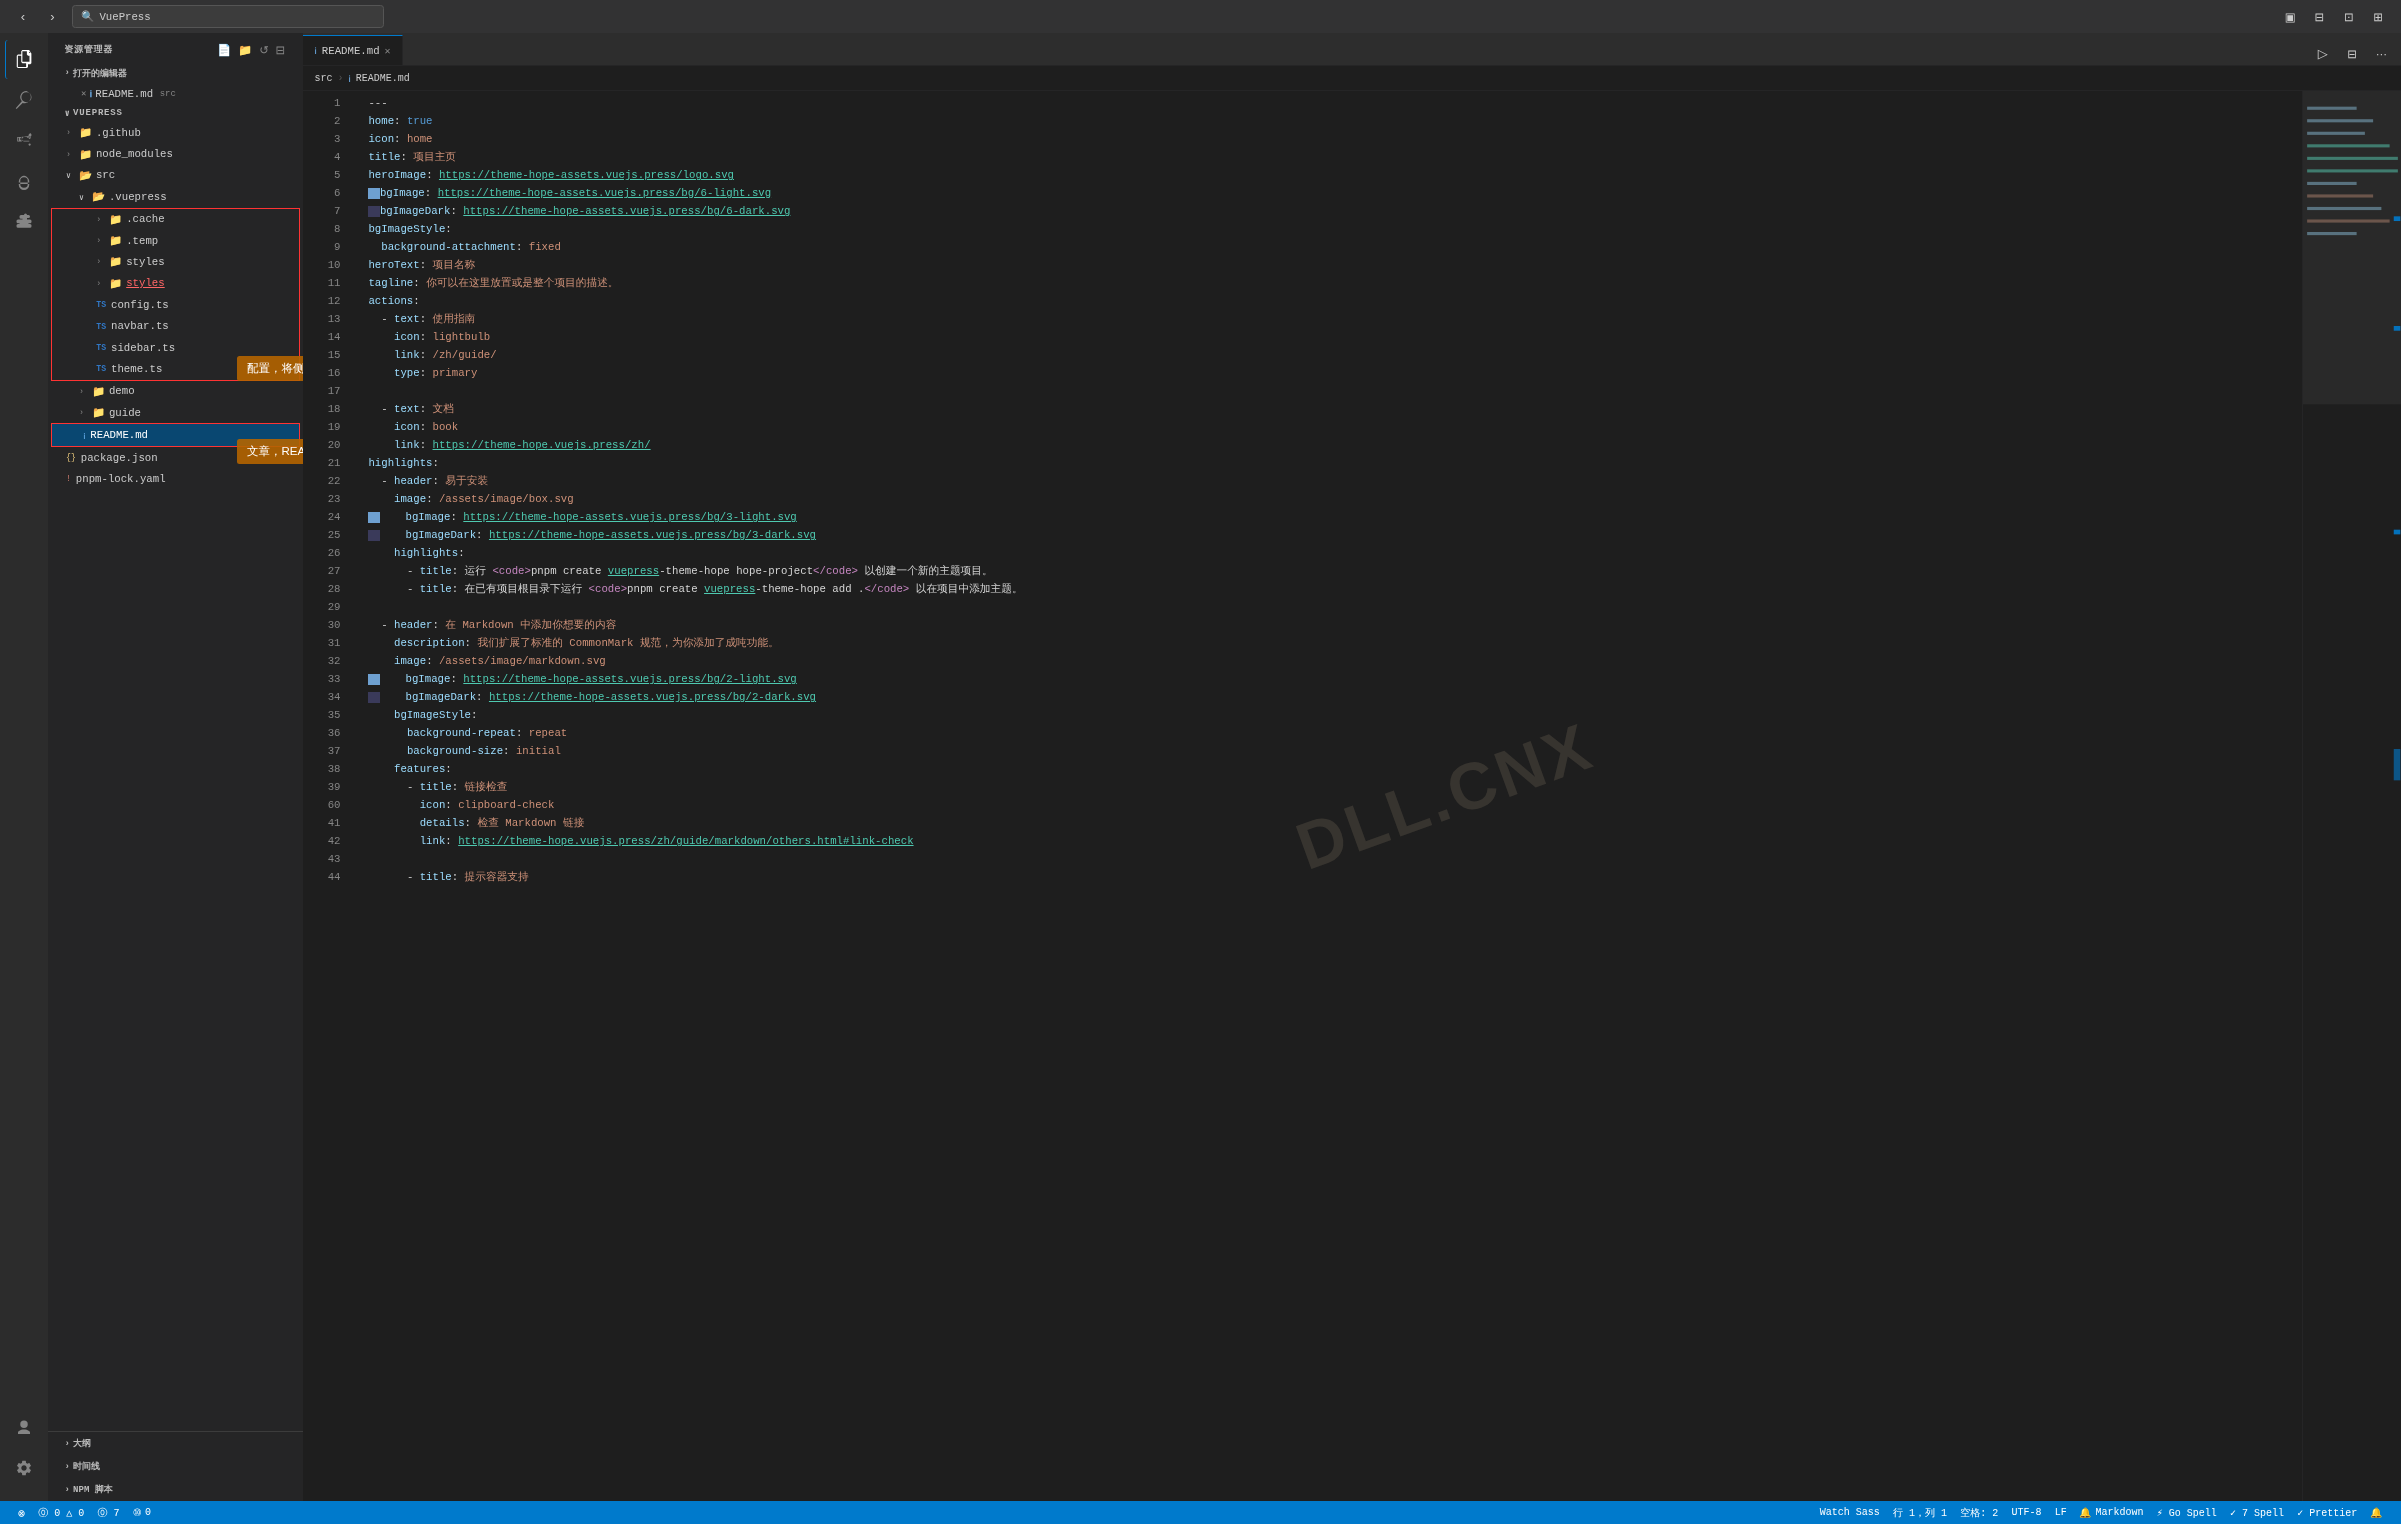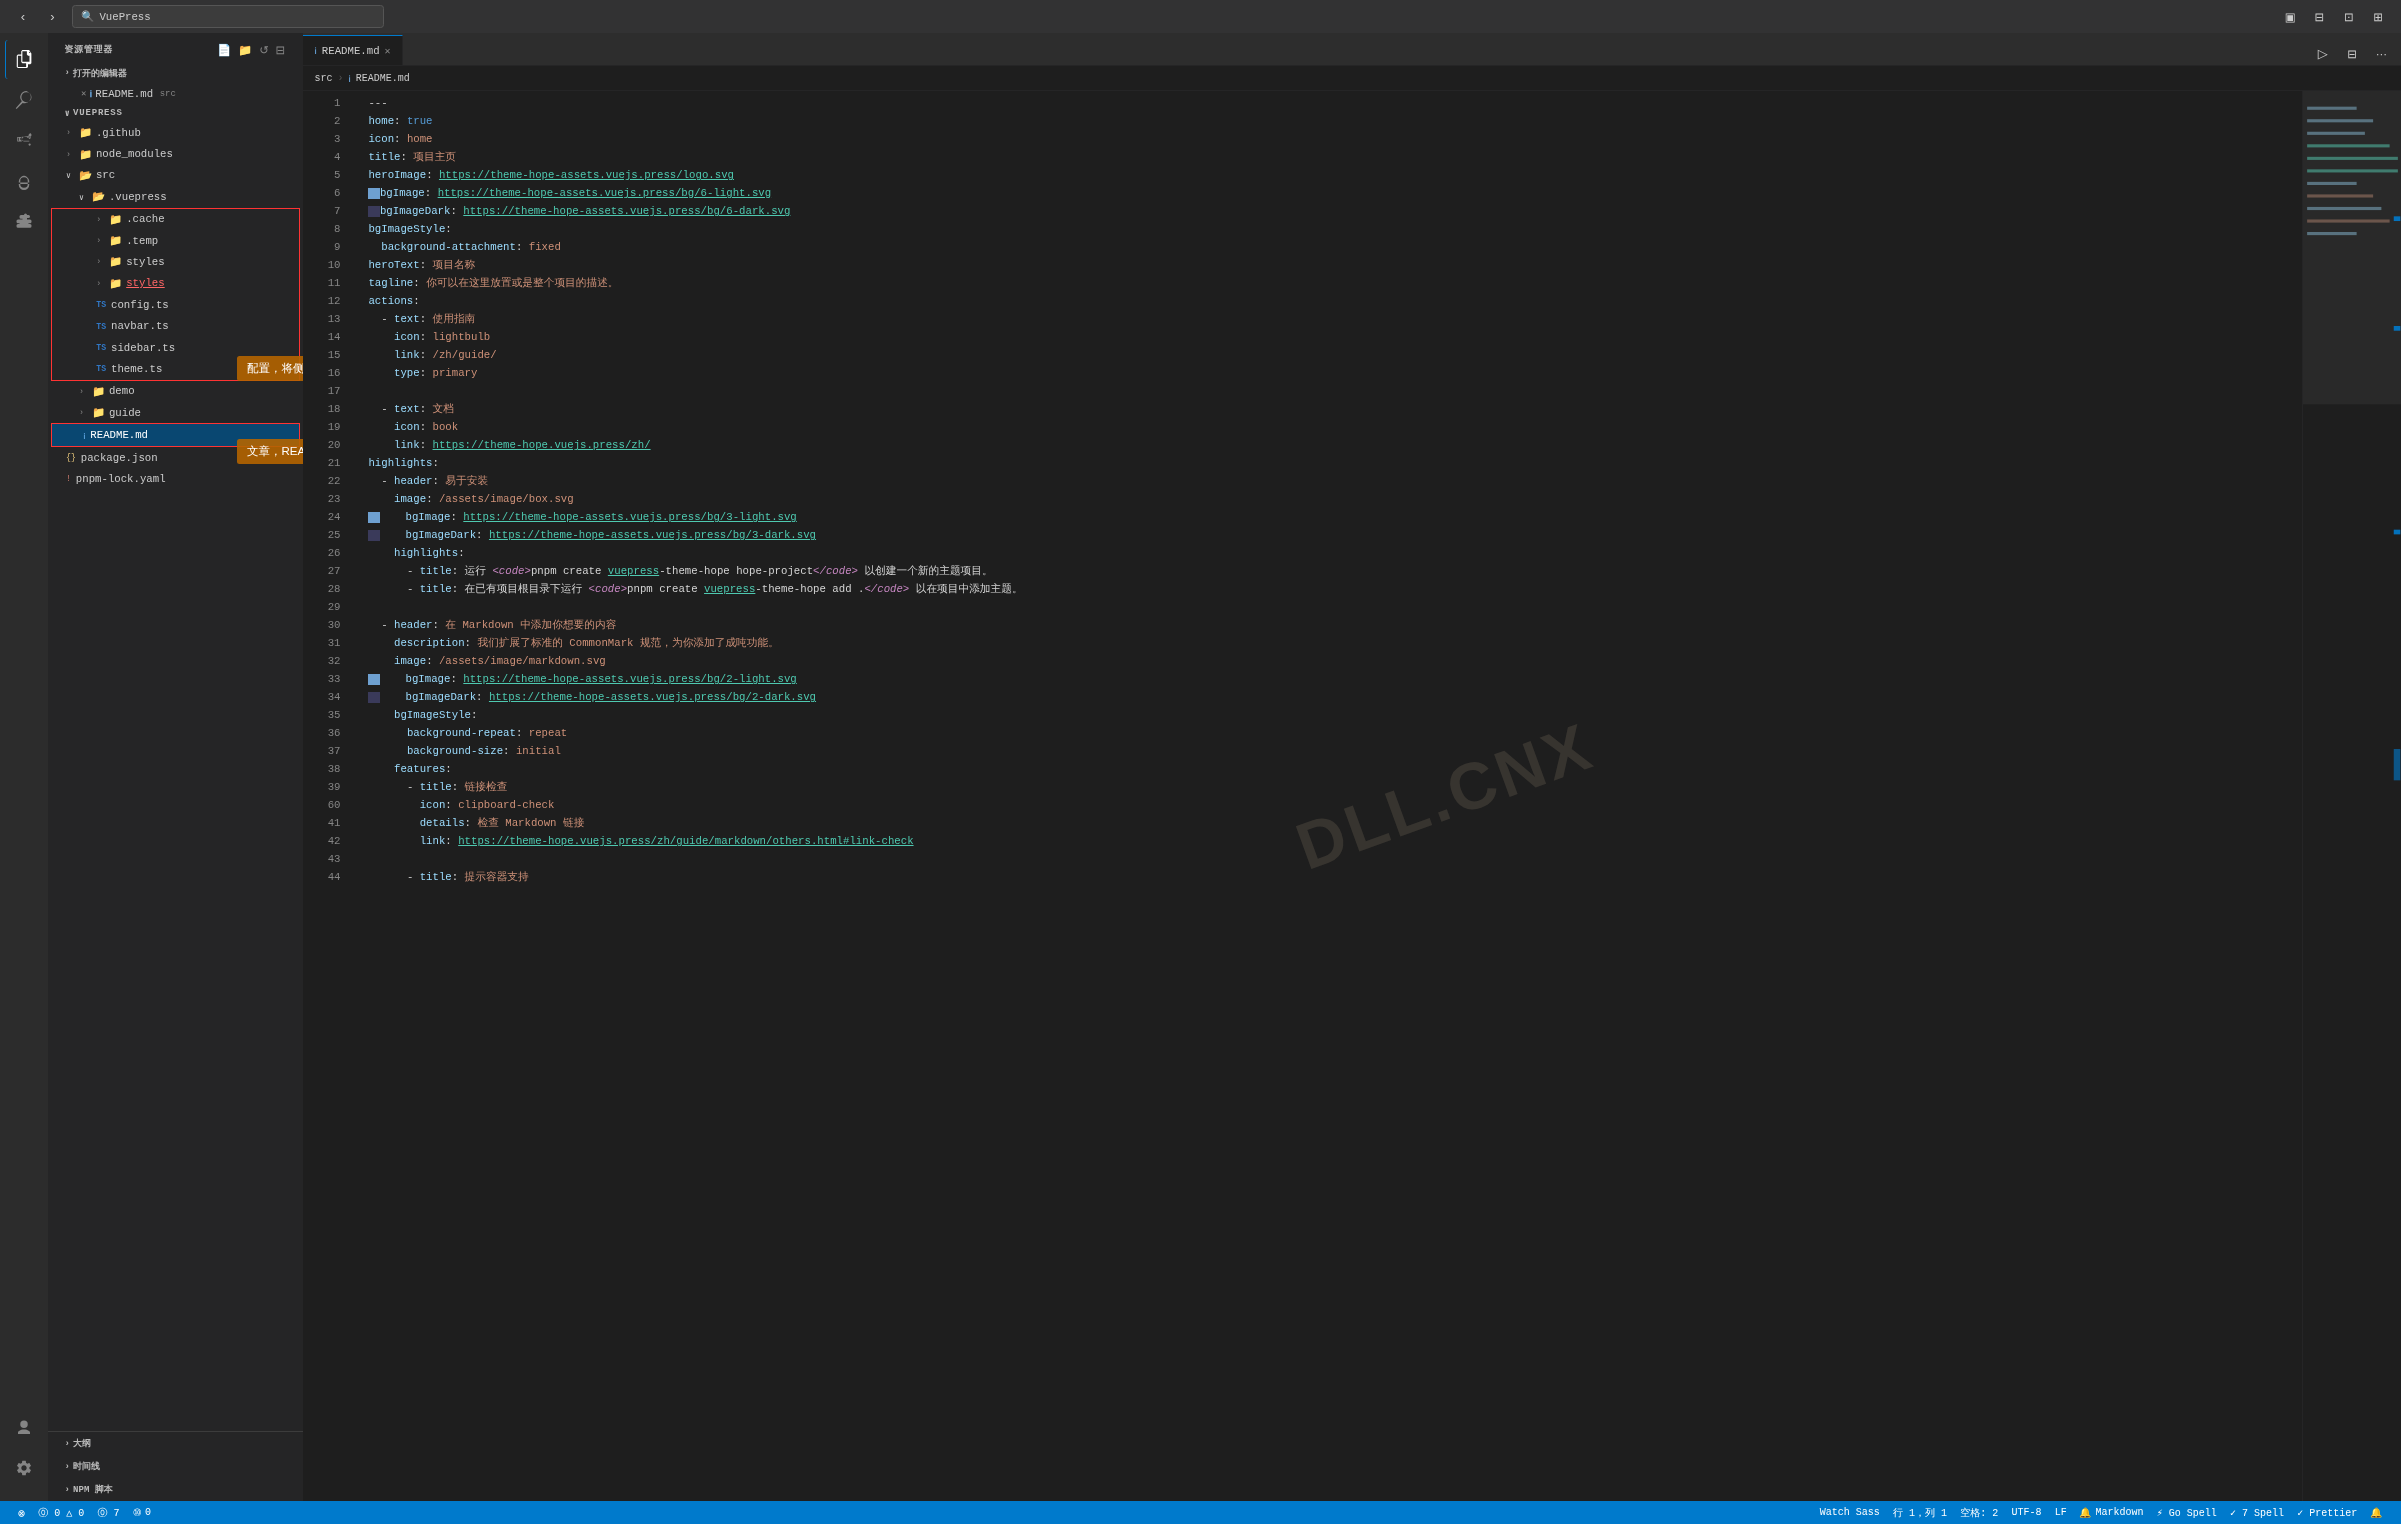--- a/index.html
+++ b/index.html
@@ -225,21 +225,21 @@
       color: #d4d4d4;
     }
     .code-line { height: 18px; display: flex; align-items: center; white-space: pre; }
 
     
     .yaml-key { color: #9cdcfe; }
     .yaml-val { color: #ce9178; }
     .yaml-bool { color: #569cd6; }
     .yaml-dash { color: #cccccc; }
     .yaml-link { color: #4ec9b0; text-decoration: underline; }
-    .yaml-code { color: #c586c0; font-style: italic; }
+    .yaml-code { color: #c586c0; }
     .yaml-separator { color: #cccccc; }
 
     
     .tooltip-orange {
       background: rgba(180, 100, 0, 0.9);
       color: #ffffff;
       font-size: 12.3px;
       padding: 5px 10px;
       border-radius: 2.5px;
       position: absolute;

